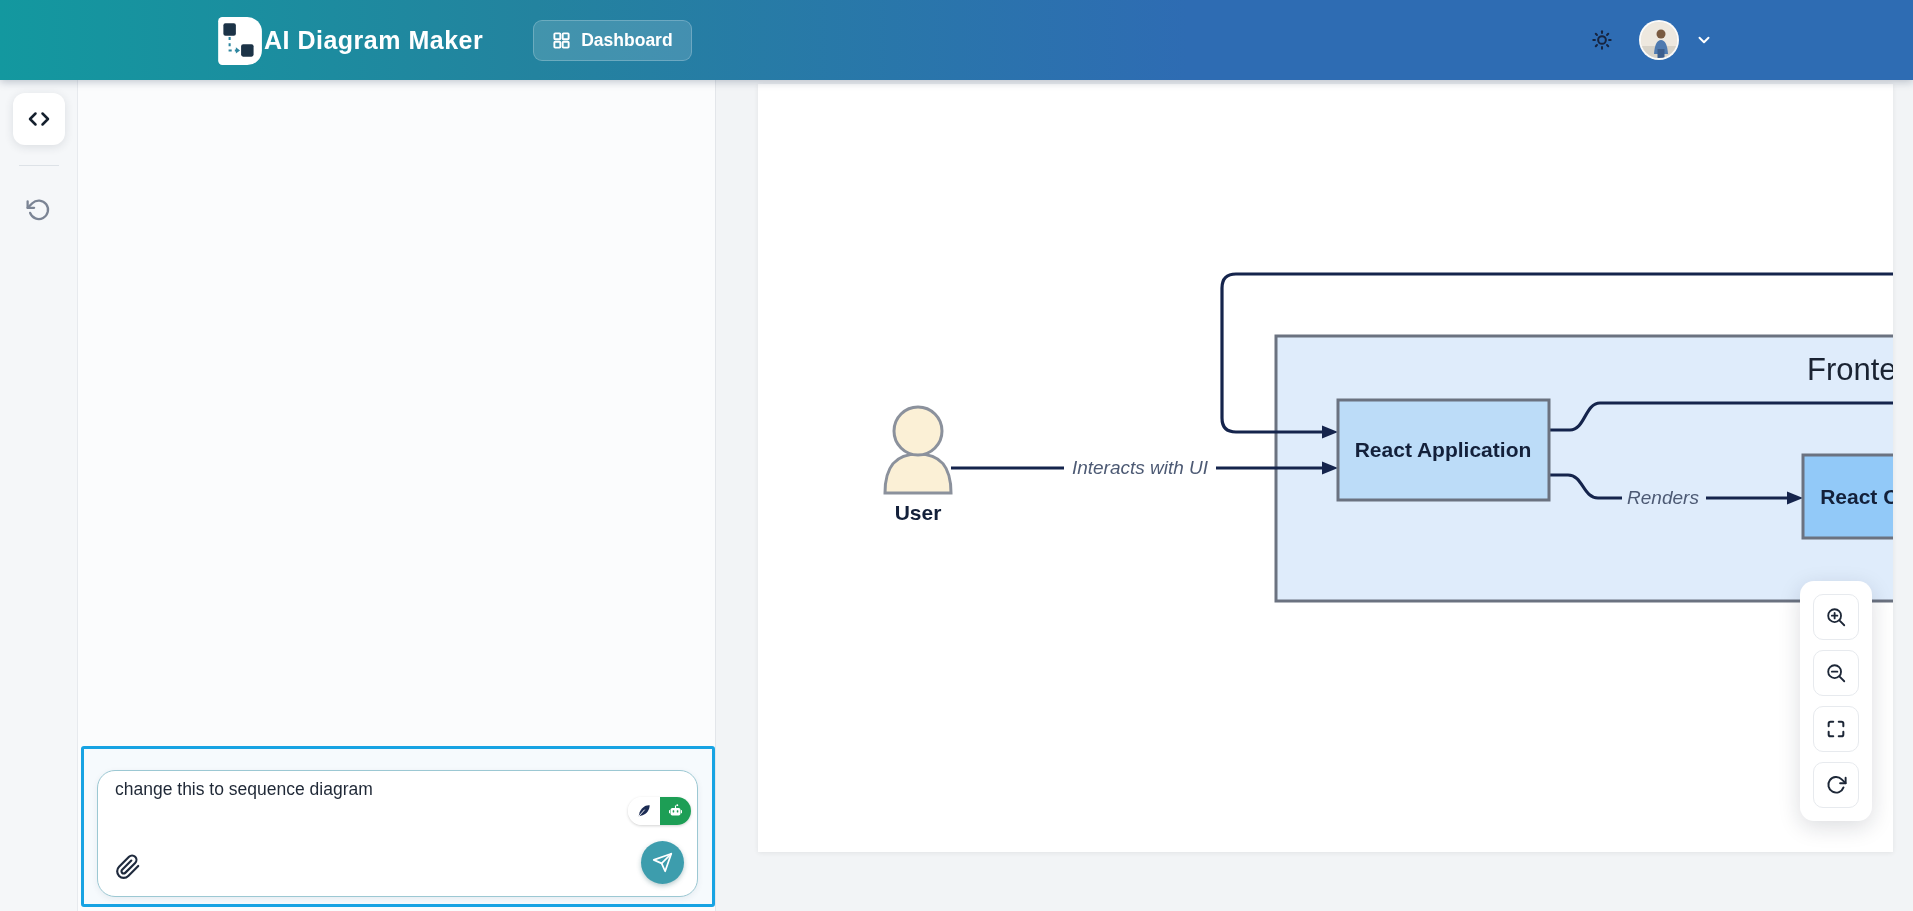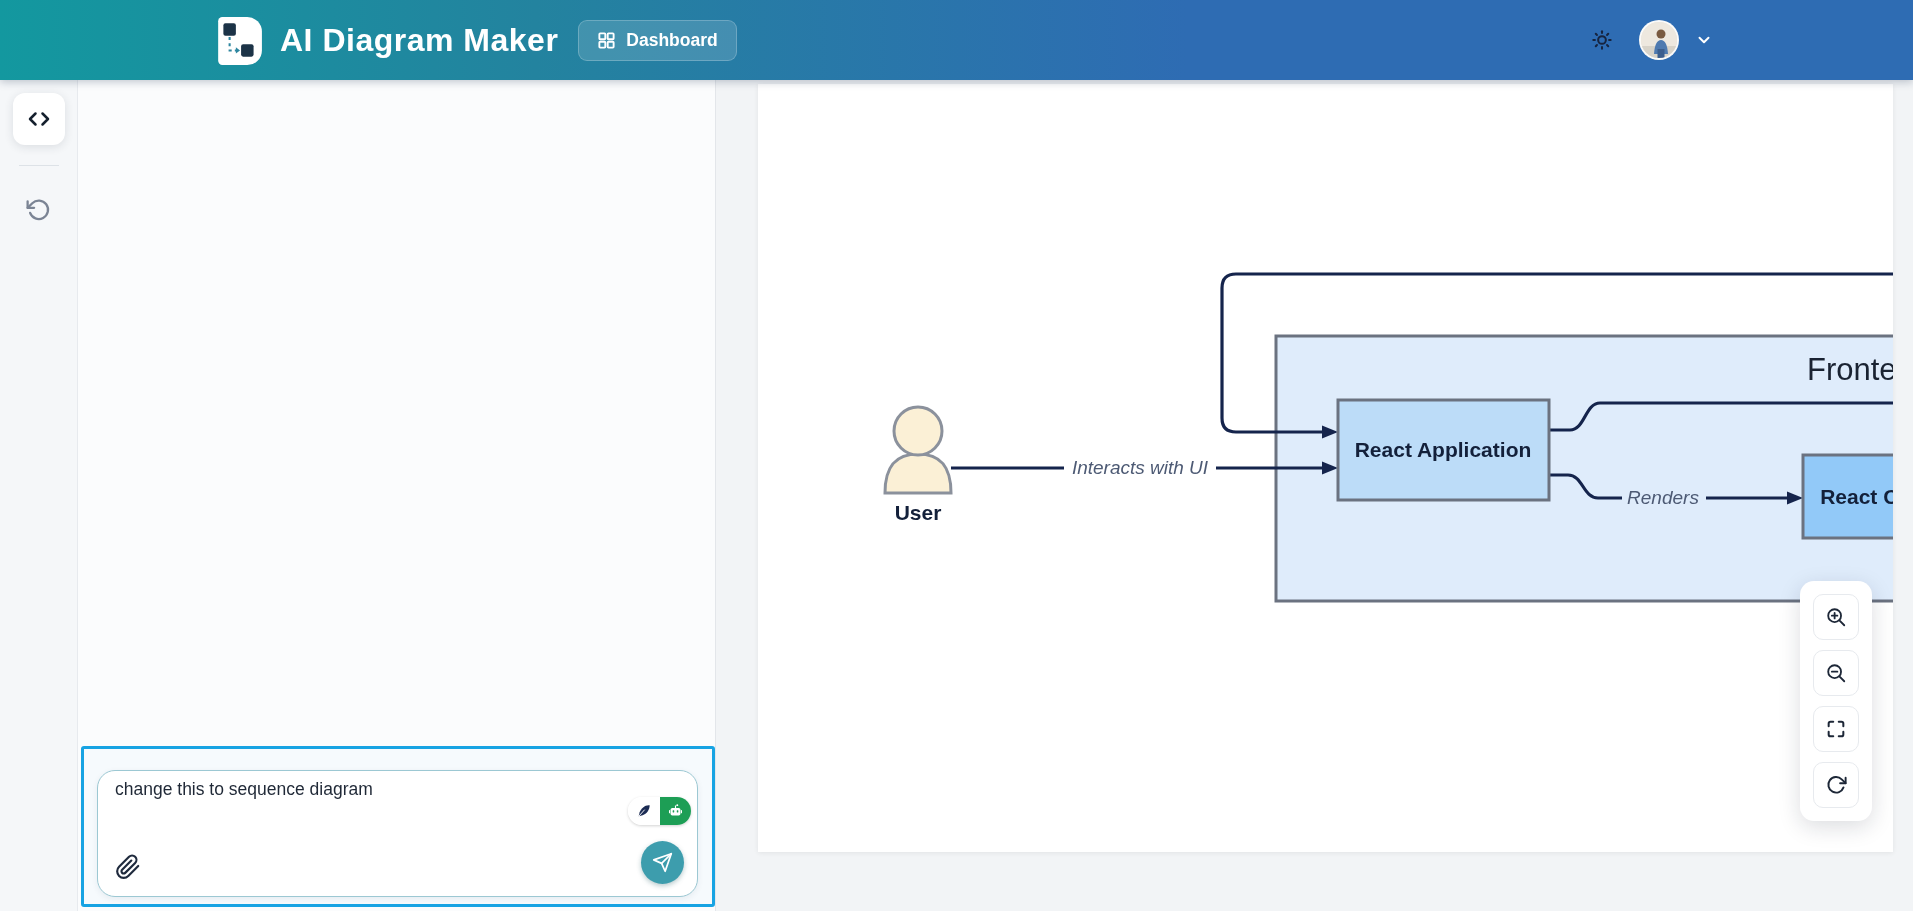--- a/index.html
+++ b/index.html
@@ -5,22 +5,22 @@
   * { margin:0; padding:0; box-sizing:border-box; }
   html,body { width:1913px; height:911px; overflow:hidden; }
   body { position:relative; background:#f2f4f6; font-family:"Liberation Sans", sans-serif; }
   button { font-family:inherit; cursor:pointer; }
 
   
   .navbar { position:absolute; left:0; top:0; width:1913px; height:80px;
     background:linear-gradient(90deg,#13989f 0%, #23839f 28%, #2e6cb3 62%, #2e6cb3 100%);
     display:flex; align-items:center; z-index:30; box-shadow:0 2px 8px rgba(20,40,70,.25); }
   .logo { margin-left:214px; width:50px; height:50px; position:relative; flex:0 0 auto; }
-  .brand-title { margin-left:16px; color:#fff; font-size:32px; font-weight:bold; letter-spacing:.5px; }
-  .dash-btn { margin-left:20px; height:41px; padding:15px 18px; display:flex; align-items:center; gap:10px;
+  .brand-title { color:#fff; font-size:25px; font-weight:bold; letter-spacing:.5px; }
+  .dash-btn { margin-left:50px; height:41px; padding:15px 18px; display:flex; align-items:center; gap:10px;
     background:rgba(255,255,255,.14); border:1px solid rgba(255,255,255,.22); border-radius:9px;
     color:#fff; font-size:17.5px; font-weight:bold; }
   .nav-right { margin-left:auto; margin-right:200px; display:flex; align-items:center; gap:26px; }
   .icon-btn { background:none; border:none; display:grid; place-items:center; }
   .avatar { width:40px; height:40px; border-radius:50%; border:2px solid rgba(255,255,255,.85);
     background:linear-gradient(160deg,#efe9e0 0%, #e3ded6 55%, #cfd4da 100%); overflow:hidden; display:grid; place-items:center; }
 
   
   .rail { position:absolute; left:0; top:80px; bottom:0; width:78px; background:#f5f7f9;
     border-right:1px solid #e7eaee; display:flex; flex-direction:column; align-items:center; z-index:10; }

